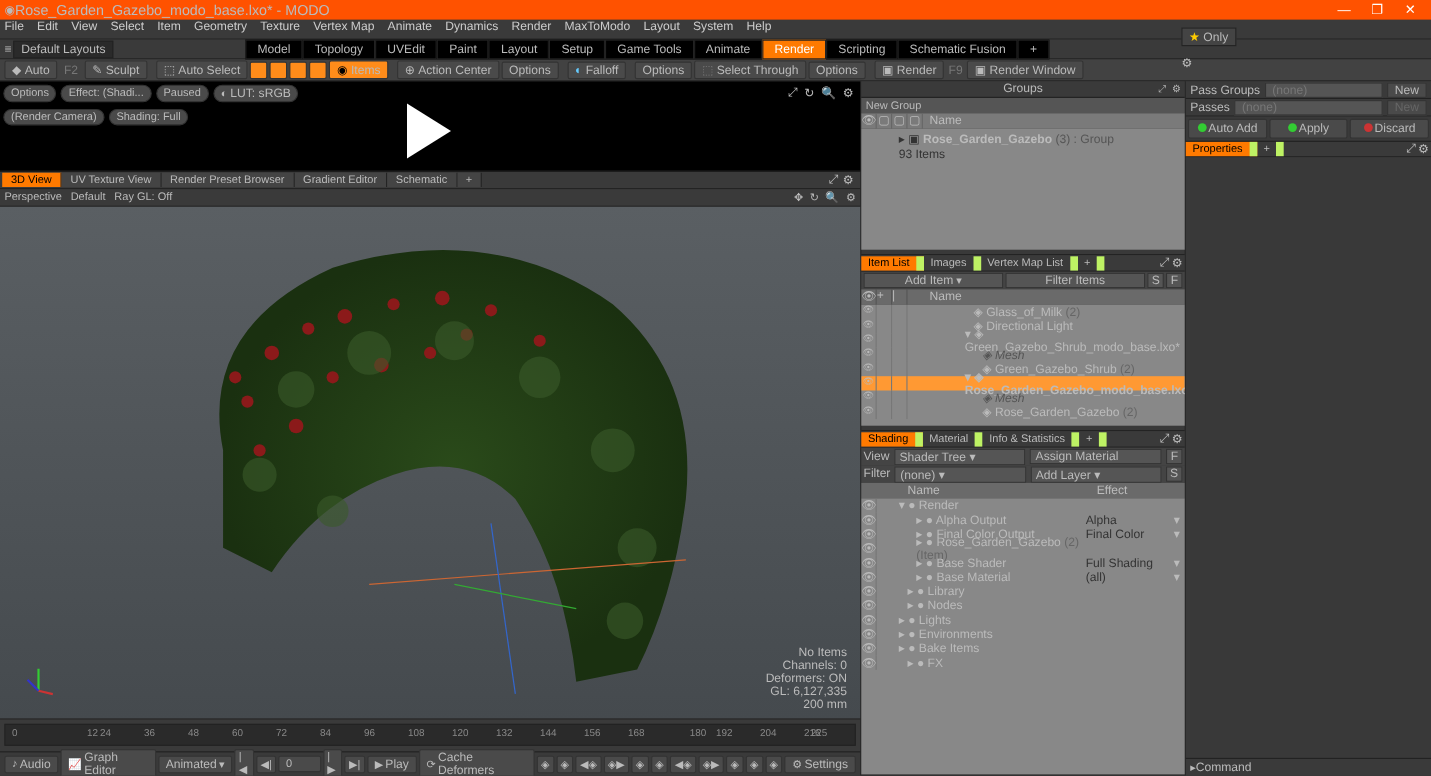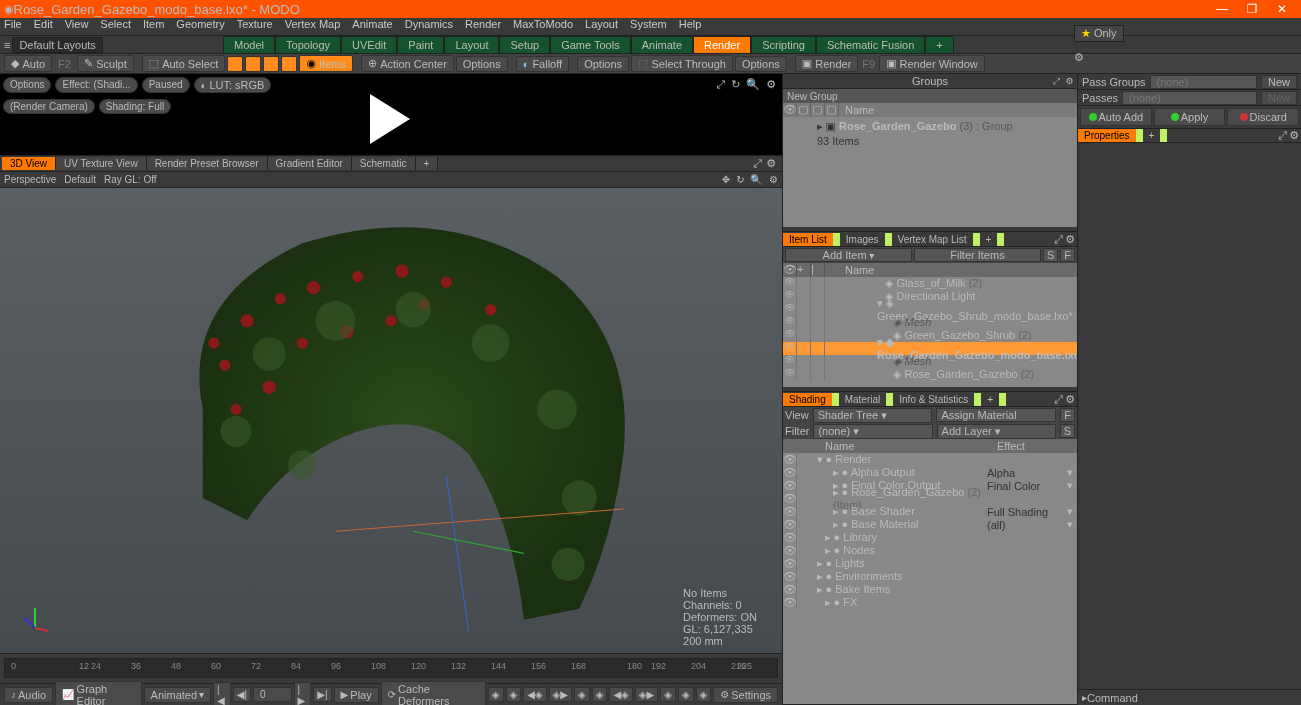--- a/index.html
+++ b/index.html
@@ -5,21 +5,21 @@
 *{margin:0;padding:0;box-sizing:border-box;font-family:Arial,sans-serif;font-size:11px;color:#bbb;user-select:none}
 body{background:#393939;width:1301px;height:705px;overflow:hidden}
 .titlebar{background:#ff5200;height:18px;display:flex;align-items:center;padding:0 4px;color:#fff}
 .titlebar .title{flex:1;font-size:13px}
 .titlebar .winbtn{width:30px;text-align:center;color:#fff;font-size:12px}
 .menubar{background:#3a3a3a;height:18px;display:flex;align-items:flex-start;padding:0 4px;gap:12px;border-bottom:1px solid #222}
 .menubar span{color:#ccc;font-size:11px;cursor:pointer}
 .layoutbar{background:#3a3a3a;height:18px;display:flex;align-items:center;padding:0 4px;border-bottom:1px solid #222}
 .layoutbar .dd{background:#2a2a2a;padding:1px 6px;border:1px solid #222;margin-left:2px}
 .layoutbar .tabs{flex:1;display:flex;justify-content:center;gap:0}
-.layoutbar .tab{padding:2px 10px;background:#14532d;border:1px solid #222;font-size:11px;cursor:pointer}
+.layoutbar .tab{padding:2px 10px;background:#000000;border:1px solid #222;font-size:11px;cursor:pointer}
 .layoutbar .tab.active{background:#ff7a00;color:#fff}
 .layoutbar .right{display:flex;align-items:flex-start;gap:9px}
 .layoutbar .only{background:#444;padding:1px 6px;border:1px solid #222}
 .toolbar{background:#424242;height:20px;display:flex;align-items:center;padding:0 4px;gap:2px;border-bottom:1px solid #222}
 .toolbar .btn{background:#4a4a4a;border:1px solid #333;padding:1px 6px;border-radius:2px;display:flex;align-items:center;gap:3px;cursor:pointer}
 .toolbar .btn.orange{background:#ff8c1a;color:#000}
 .toolbar .sq{width:16px;height:16px;background:#4a4a4a;border:1px solid #333;border-radius:2px}
 .toolbar .sq.orange{background:#ff8c1a}
 .toolbar .sep{width:4px}
 .main{display:flex;height:631px}
@@ -28,21 +28,21 @@
 .render-opts{display:flex;gap:4px;padding:3px;flex-wrap:wrap}
 .pill{background:#4a4a4a;border:1px solid #333;padding:1px 6px;border-radius:8px;font-size:10px}
 .play-icon{position:absolute;left:370px;top:20px;width:0;height:0;border-left:40px solid #fff;border-top:25px solid transparent;border-bottom:25px solid transparent}
 .vp-tabs{background:#3a3a3a;height:16px;display:flex;align-items:center;padding:0 2px;gap:0;border-bottom:1px solid #222}
 .vp-tab{padding:1px 8px;background:#444;font-size:10px;border-right:1px solid #222;cursor:pointer}
 .vp-tab.active{background:#ff7a00;color:#000}
 .vp-opts{background:#3a3a3a;height:16px;display:flex;align-items:center;padding:0 4px;gap:8px;border-bottom:1px solid #222}
 .vp-opts span{font-size:10px}
 .viewport{flex:1;background:linear-gradient(#5a5f63,#454a4e);position:relative}
 .bush-shape{position:absolute;width:100%;height:100%}
-.vp-stats{position:absolute;right:25px;bottom:6px;font-size:10px;color:#ff9933}
+.vp-stats{position:absolute;right:12px;bottom:6px;text-align:right;font-size:10px;color:#ff9933}
 .axis{position:absolute;left:20px;bottom:20px;width:30px;height:30px}
 .timeline{background:#3a3a3a;height:30px;border-top:1px solid #222;padding:4px}
 .ruler{background:#2a2a2a;height:20px;position:relative;border:1px solid #222}
 .ruler .tick{position:absolute;top:2px;font-size:9px;color:#888}
 .playback{background:#3a3a3a;height:22px;display:flex;align-items:center;padding:0 4px;gap:2px;border-top:1px solid #222}
 .pbtn{background:#4a4a4a;border:1px solid #333;padding:1px 6px;border-radius:2px;font-size:10px;cursor:pointer;display:flex;align-items:center;gap:2px}
 .pbtn.sm{padding:1px 3px}
 .mid{width:295px;display:flex;flex-direction:column;border-right:1px solid #222}
 .panel{border-bottom:1px solid #222}
 .panel-hdr{background:#3a3a3a;height:15px;display:flex;align-items:center;justify-content:center;font-size:10px;border-bottom:1px solid #222;position:relative}

